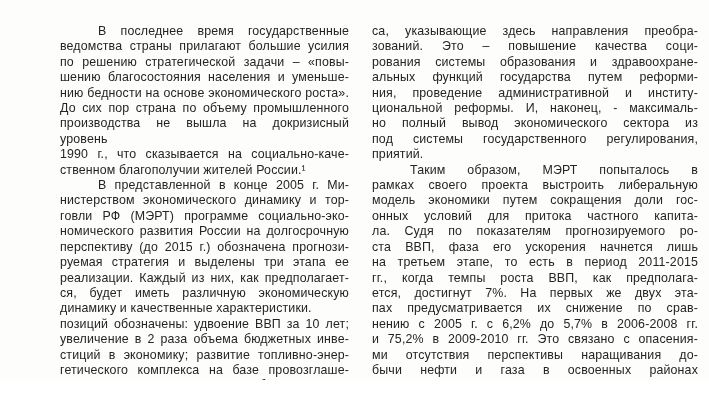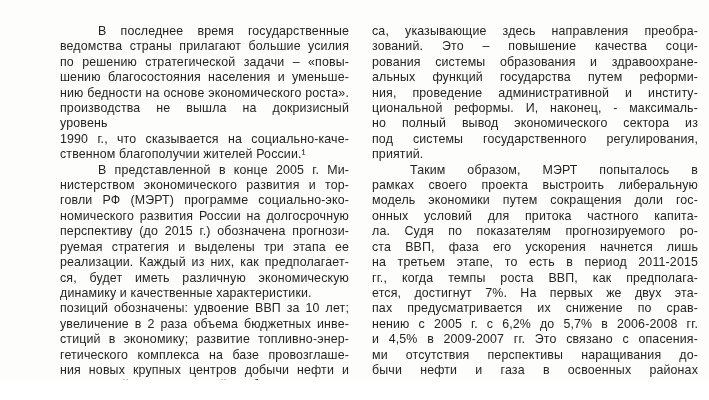--- a/index.html
+++ b/index.html
@@ -51,27 +51,28 @@
 <body>
 
 <div class="page" style="background: rgb(253, 253, 251); color: rgb(36, 36, 36);">
   <div class="column col-left">
       <div class="paragraph">
         <div class="line first">В последнее время государственные</div>
         <div class="line">ведомства страны прилагают большие усилия</div>
         <div class="line">по решению стратегической задачи – «повы-</div>
         <div class="line">шению благосостояния населения и уменьше-</div>
         <div class="line">нию бедности на основе экономического роста».</div>
+        <div class="line">До сих пор страна по объему промышленного</div>
         <div class="line">производства не вышла на докризисный уровень</div>
         <div class="line">1990 г., что сказывается на социально-каче-</div>
         <div class="line last">ственном благополучии жителей России.¹</div>
       </div>
       <div class="paragraph">
         <div class="line first">В представленной в конце 2005 г. Ми-</div>
-        <div class="line">нистерством экономического развития и тор-</div>
+        <div class="line">нистерством экономического динамику и тор-</div>
         <div class="line">говли РФ (МЭРТ) программе социально-эко-</div>
         <div class="line">номического развития России на долгосрочную</div>
         <div class="line">перспективу (до 2015 г.) обозначена прогнози-</div>
         <div class="line">руемая стратегия и выделены три этапа ее</div>
         <div class="line">реализации. Каждый из них, как предполагает-</div>
         <div class="line">ся, будет иметь различную экономическую</div>
         <div class="line last">динамику и качественные характеристики.</div>
       </div>
       <div class="paragraph">
         <div class="line">позиций обозначены: удвоение ВВП за 10 лет;</div>
@@ -99,18 +100,18 @@
         <div class="line">рамках своего проекта выстроить либеральную</div>
         <div class="line">модель экономики путем сокращения доли гос-</div>
         <div class="line">онных условий для притока частного капита-</div>
         <div class="line">ла. Судя по показателям прогнозируемого ро-</div>
         <div class="line">ста ВВП, фаза его ускорения начнется лишь</div>
         <div class="line">на третьем этапе, то есть в период 2011-2015</div>
         <div class="line">гг., когда темпы роста ВВП, как предполага-</div>
         <div class="line">ется, достигнут 7%. На первых же двух эта-</div>
         <div class="line">пах предусматривается их снижение по срав-</div>
         <div class="line">нению с 2005 г. с 6,2% до 5,7% в 2006-2008 гг.</div>
-        <div class="line">и 4,5% в 2009-2007 гг. Это связано с опасения-</div>
+        <div class="line">и 75,2% в 2009-2010 гг. Это связано с опасения-</div>
         <div class="line">ми отсутствия перспективы наращивания до-</div>
         <div class="line">бычи нефти и газа в освоенных районах</div>
       </div>
     </div>
 </div>
 
 </body></html>

